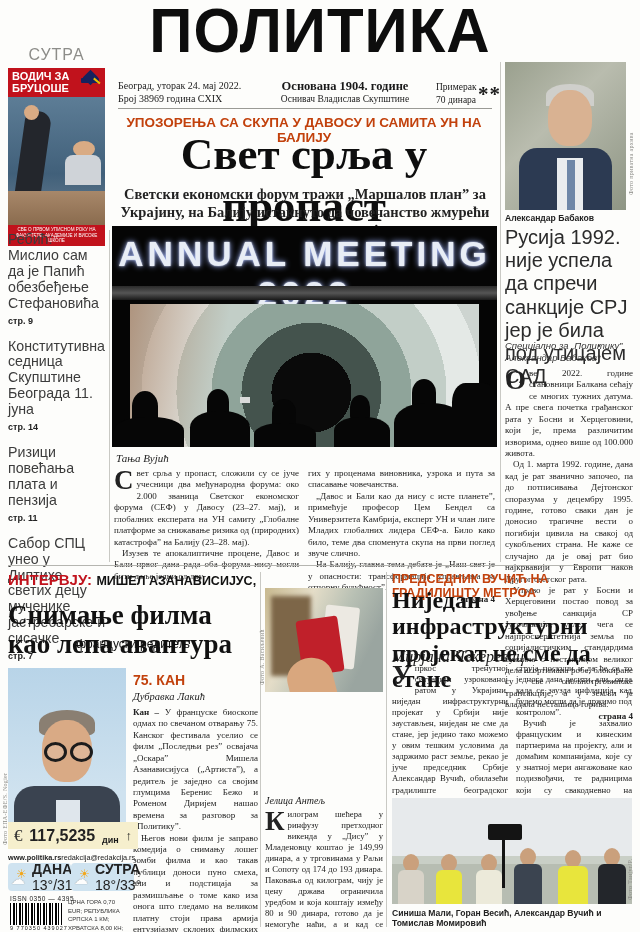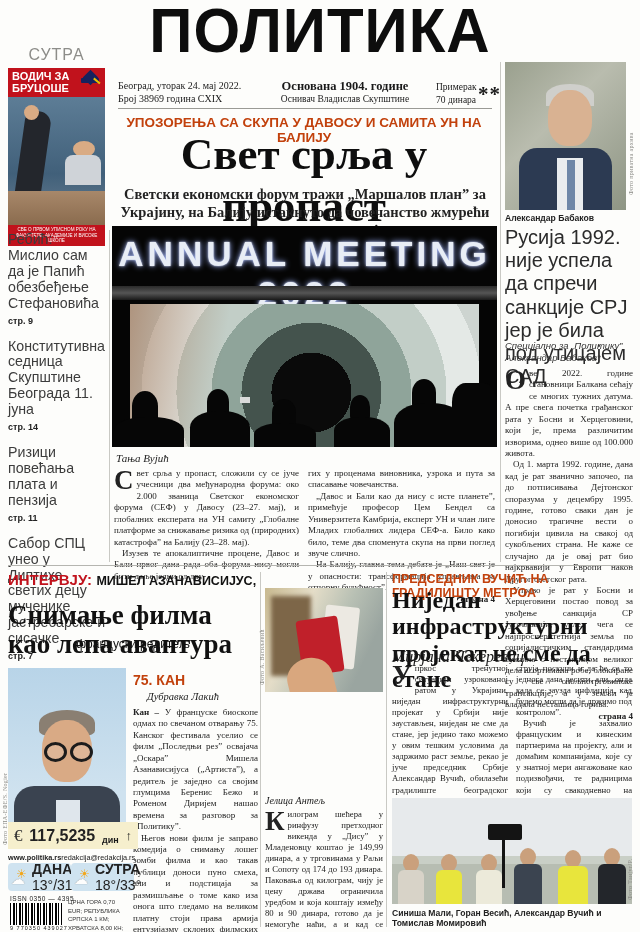--- a/index.html
+++ b/index.html
@@ -206,21 +206,21 @@
     <div class="hair"></div>
     <div class="face"></div>
     <div class="gl" style="left:36px;"></div>
     <div class="gl" style="left:62px;"></div>
     <div class="jacket"></div>
     <div class="shirt"></div>
   </div>
   <div class="vcred" style="left:2px;top:760px;height:85px;">Фото ЕПА-ЕФЕ/S. Nogier</div>
 
   <div class="abs sans kicker" style="left:133px;top:672px;font-size:14px;">75. КАН</div>
-  <div class="abs serif byline" style="left:147px;top:691px;font-size:10.5px;">Дубравка Лакић</div>
+  <div class="abs serif byline" style="left:133px;top:691px;font-size:10.5px;">Дубравка Лакић</div>
   <div class="abs serif just" style="left:133px;top:707px;width:125px;font-size:9px;">
     <div>
       <span style="font-weight:bold;">Кан –</span><span> У француске биоскопе одмах по свечаном отварању 75. Канског фестивала уселио се филм „Последњи рез” освајача „Оскара” Мишела Азанависијуса („Артиста”), а редитељ је заједно са својим глумцима Беренис Бежо и Роменом Диријем нашао времена за разговор за „Политику”.</span>
     </div>
     <div style="text-indent:8px;">Његов нови филм је заправо комедија о снимању лошег зомби филма и као такав публици доноси пуно смеха, али и подстицаја за размишљање о томе како иза онога што гледамо на великом платну стоји права армија ентузијазму склоних филмских радника, техничара, глумаца и чланова ауторске екипе. Филм „Последњи рез” дистрибутерска кућа „Мегаком филм” откупила је за приказивање на фестивалима и у биоскопима Србије, али и земаља у региону...</div>
 
   </div>
 
   <div id="euro-box" class="abs" style="left:8px;top:822px;width:118px;height:27px;">
     <span class="serif" style="font-size:17px;color:#333;">€</span>

